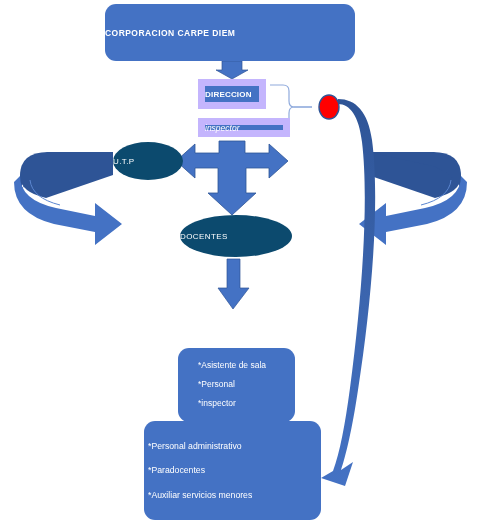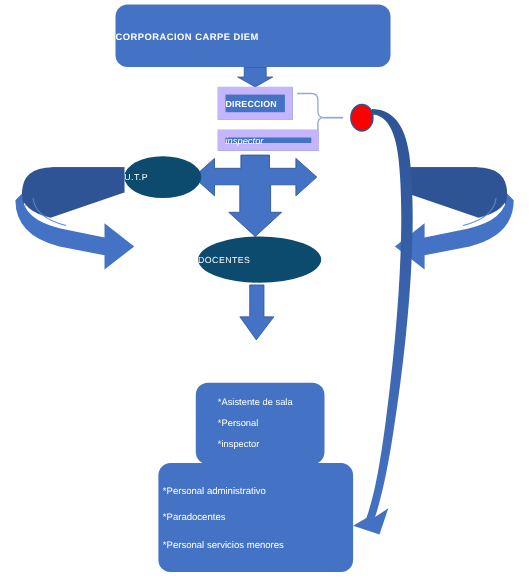--- a/index.html
+++ b/index.html
@@ -198,16 +198,16 @@
 
   <div class="node rounded-box" id="node-list-students">
     <span class="list-line">*Asistente de sala</span>
     <span class="list-line">*Personal</span>
     <span class="list-line">*inspector</span>
   </div>
 
   <div class="node rounded-box" id="node-list-staff">
     <span class="list-line">*Personal administrativo</span>
     <span class="list-line">*Paradocentes</span>
-    <span class="list-line">*Personal servicios menores</span>
+    <span class="list-line">*Auxiliar servicios menores</span>
   </div>
 
 </div>
 
 </body></html>

